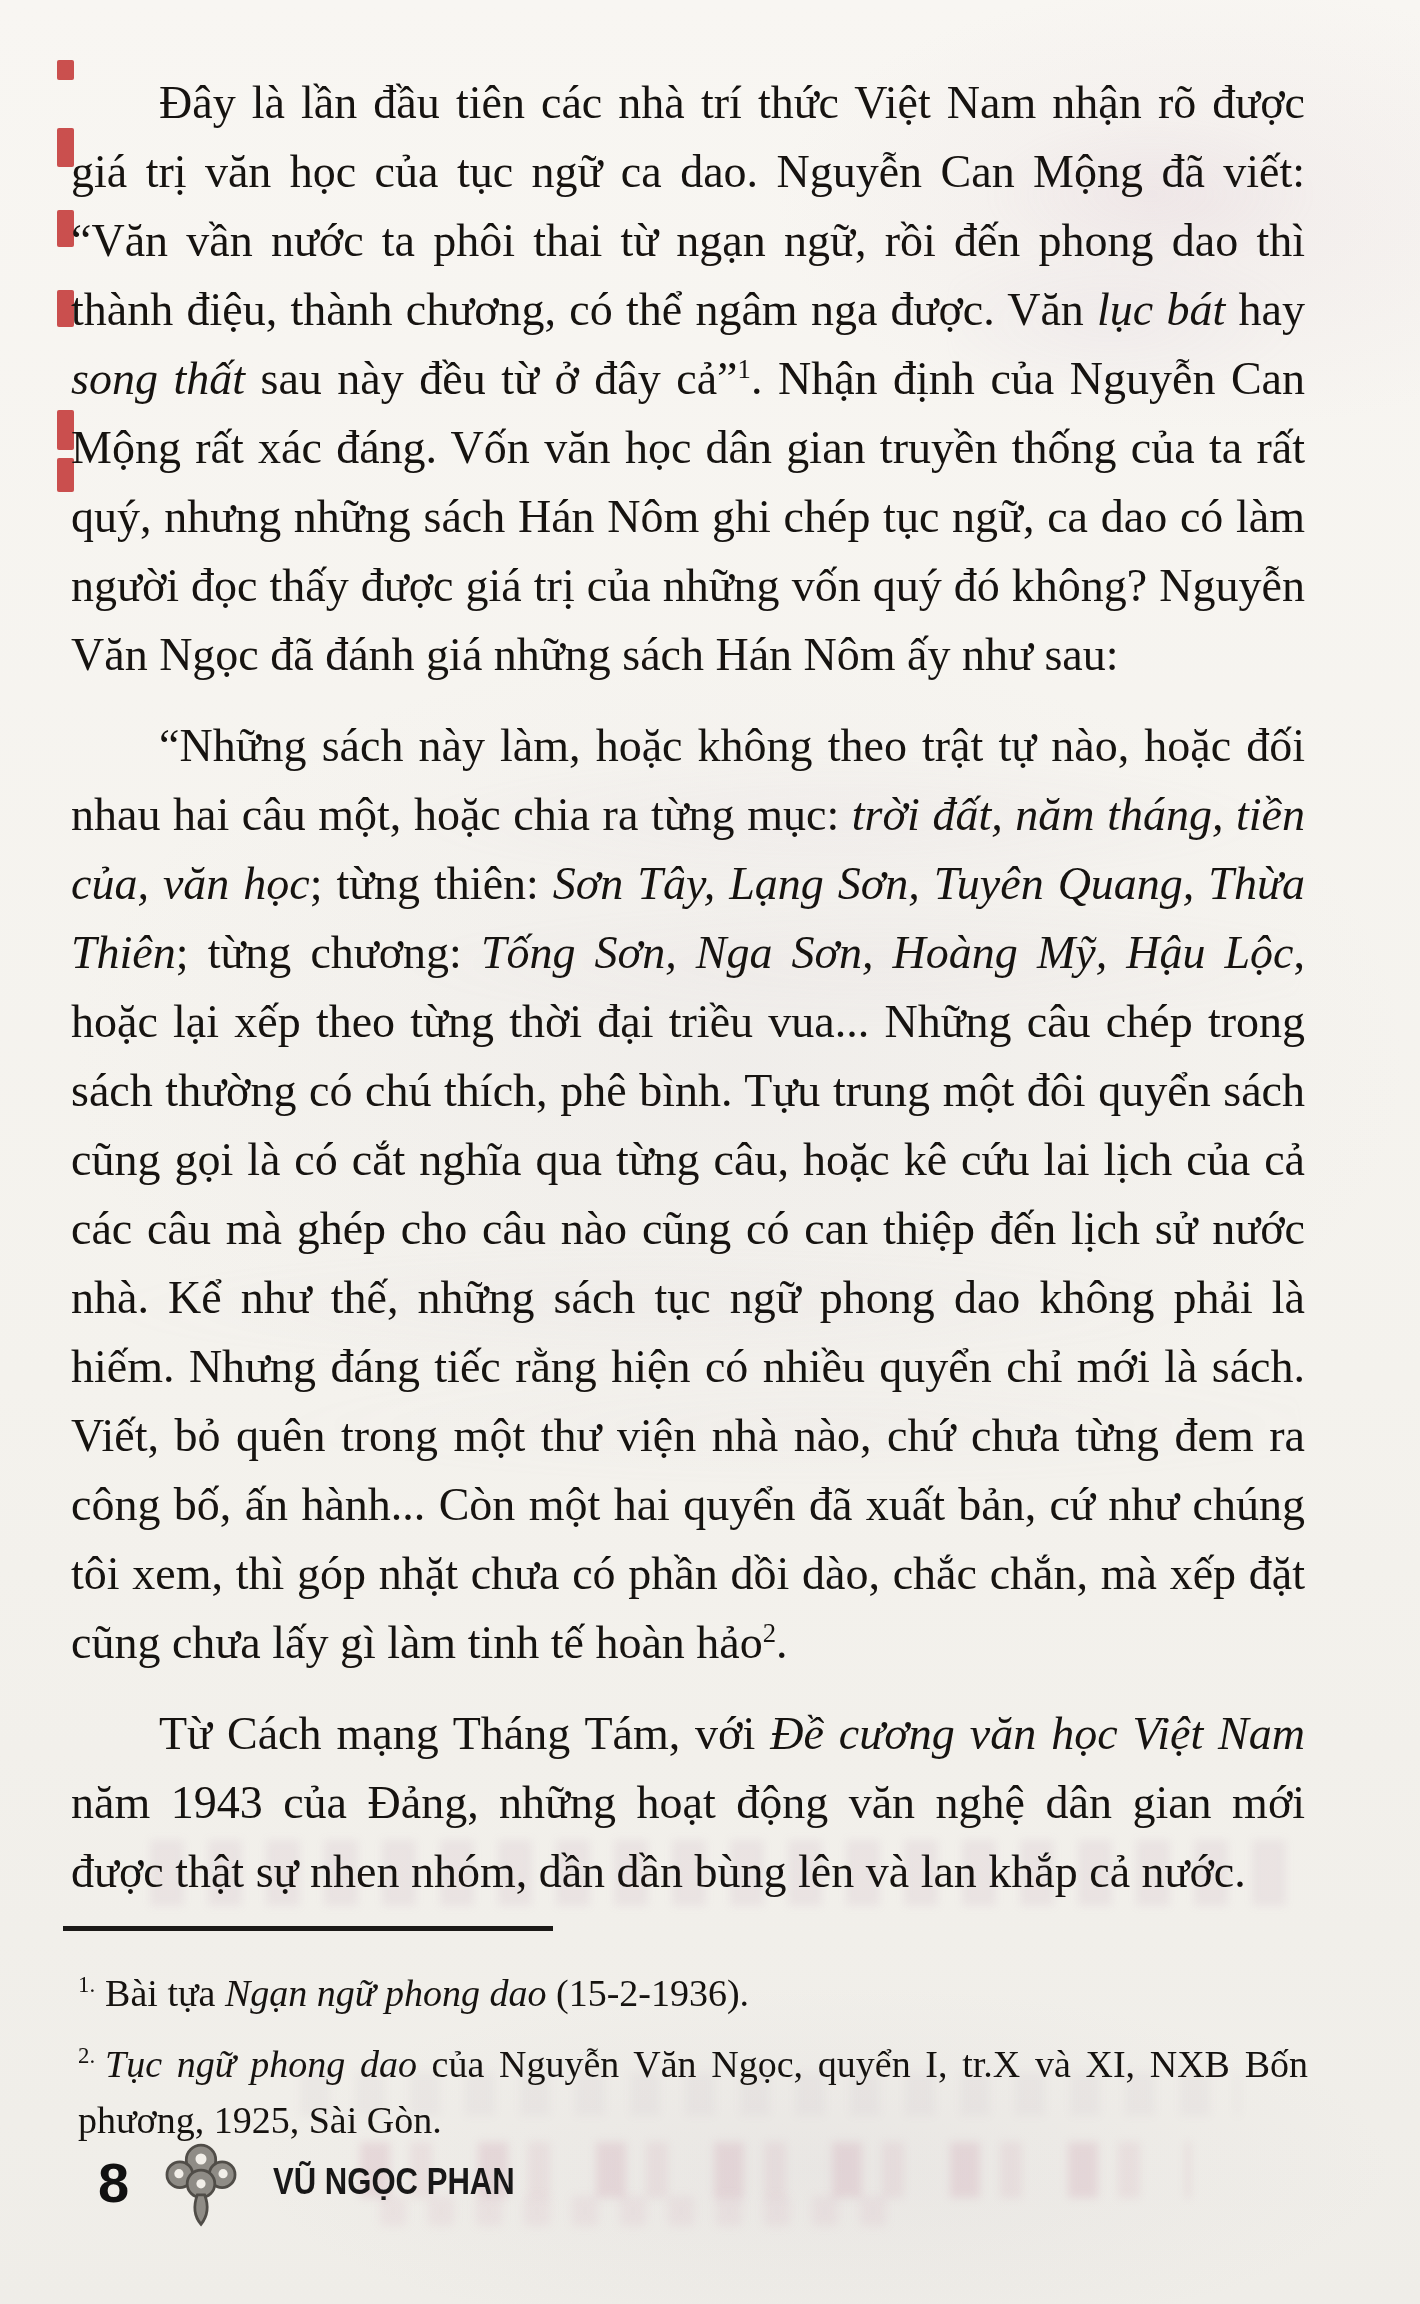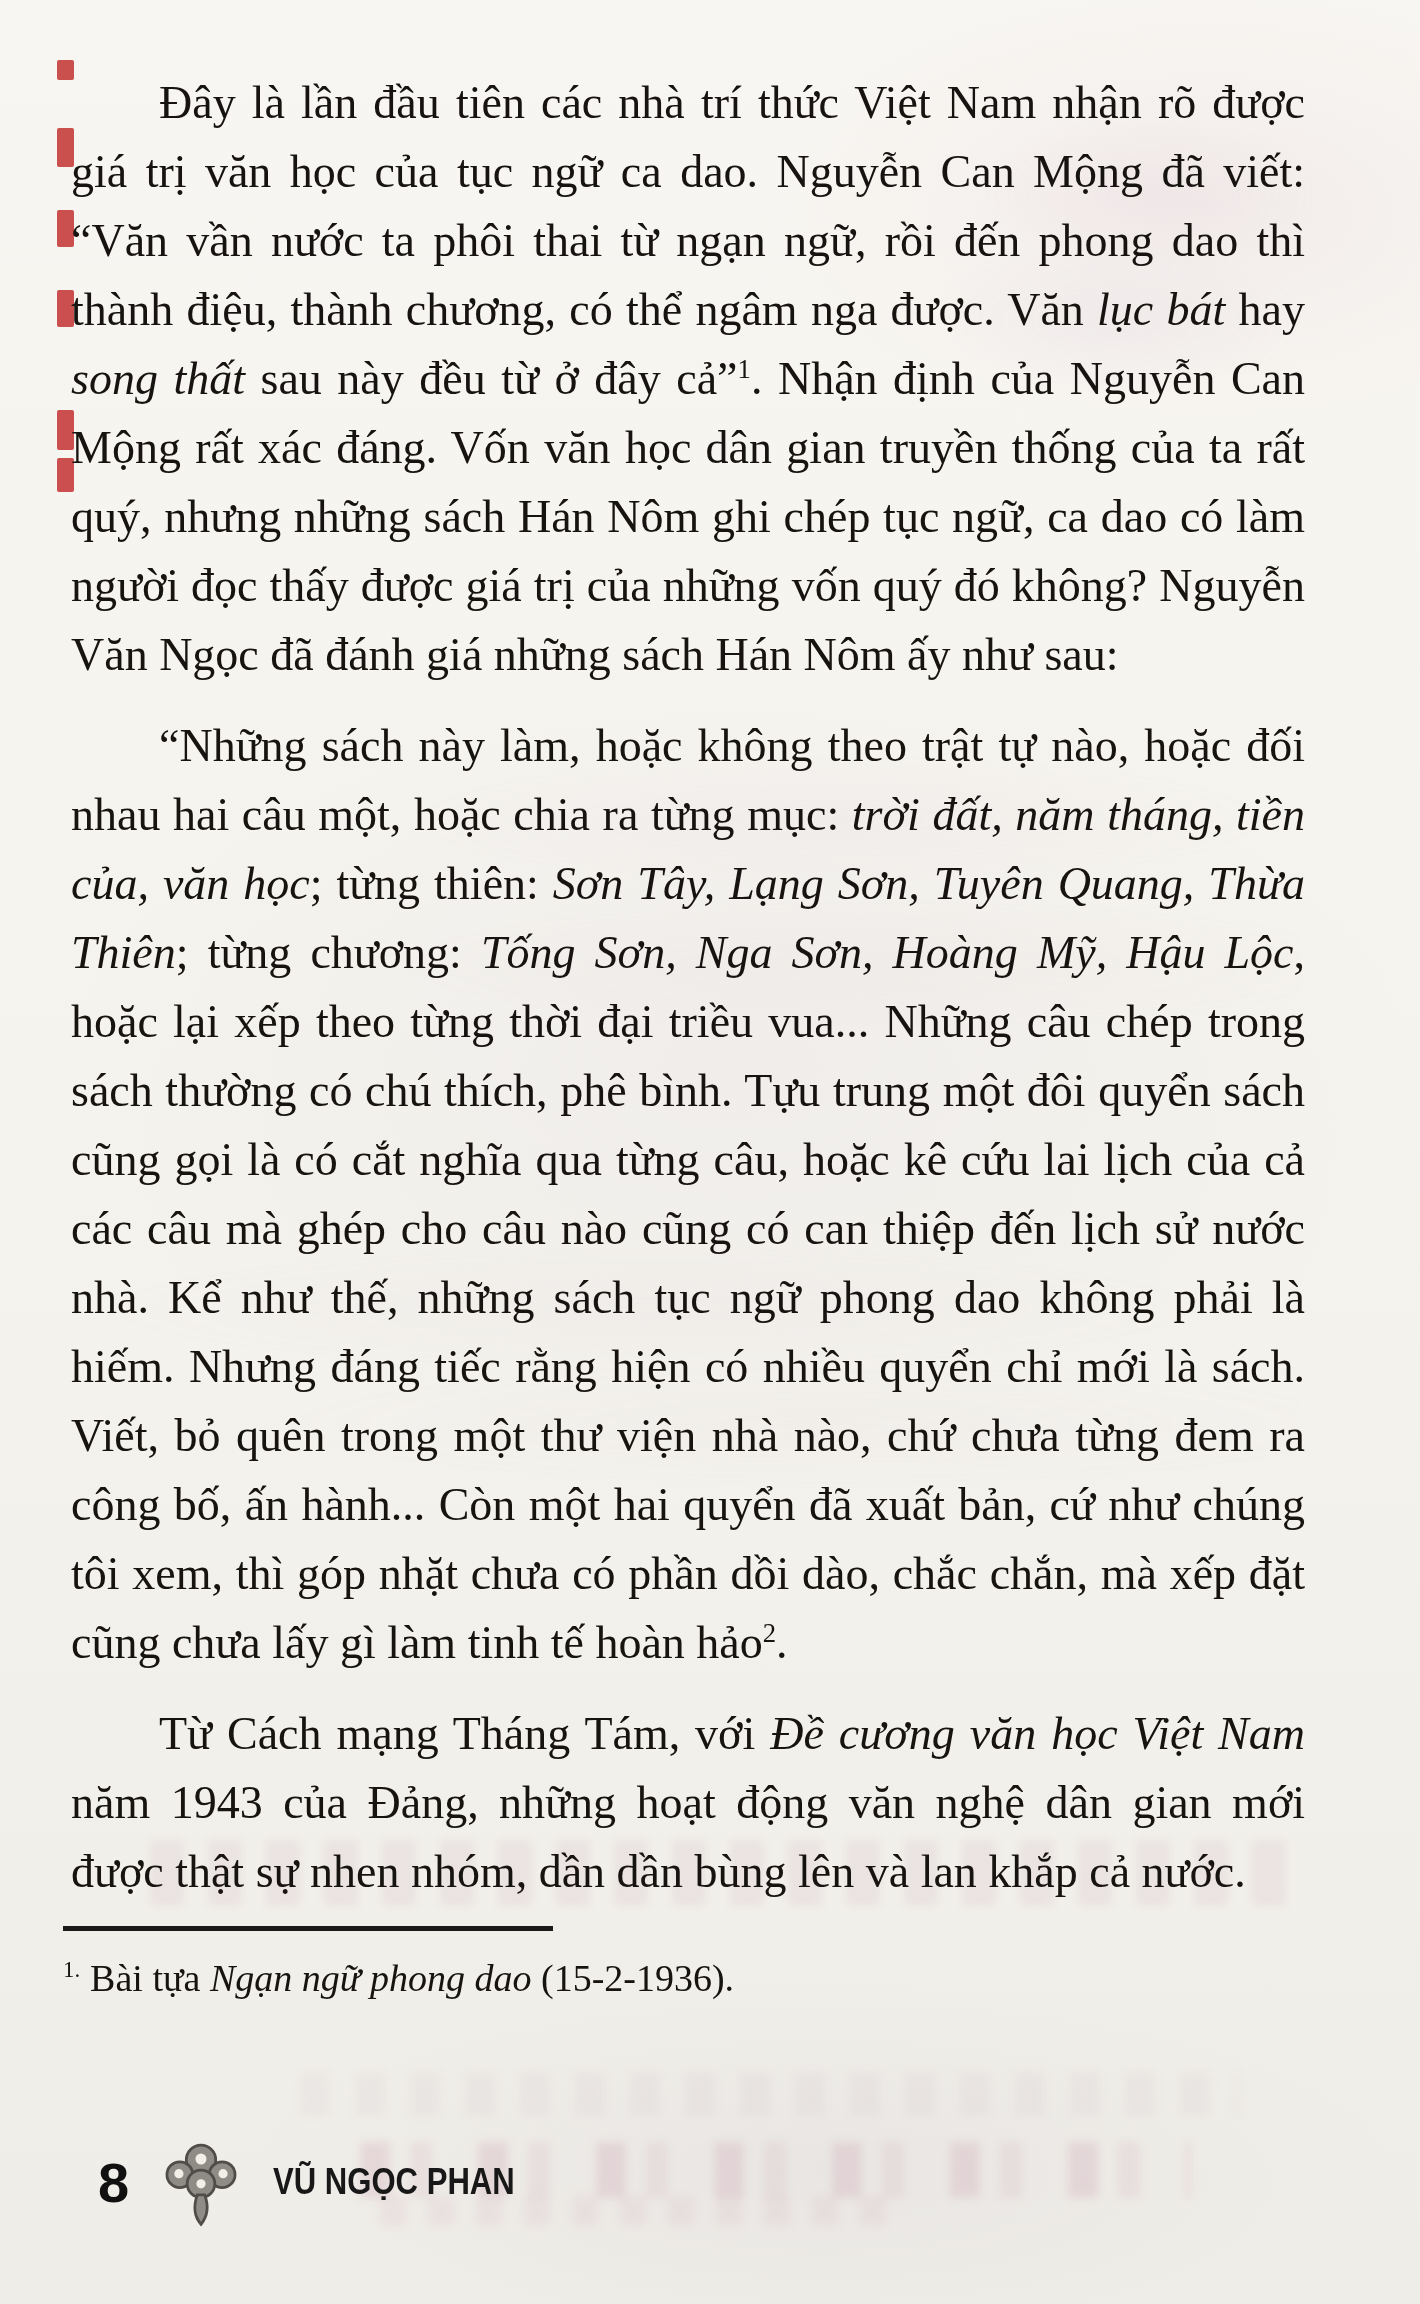--- a/index.html
+++ b/index.html
@@ -21,21 +21,21 @@
   }
   .para{margin:8px;text-indent:88px;}
   .para + .para{margin-top:22px;}
   .it{font-style:italic;}
   sup.ref{font-size:.58em;vertical-align:super;line-height:0;}
   .fn-rule{position:absolute;left:63px;top:1926px;width:490px;height:5px;background:#1c1a18;}
   .footnotes{
     position:absolute;left:63px;top:1950px;width:1260px;
     font-size:38px;line-height:56px;text-align:justify;
   }
-  .footnote{margin:0;}
+  .footnote{margin:15px;}
   .footnote + .footnote{margin-top:6px;}
   .fn-marker{font-size:.6em;vertical-align:super;line-height:0;margin-right:10px;}
   .footer{
     position:absolute;left:98px;top:2136px;height:92px;
     display:flex;align-items:center;gap:22px;
   }
   .page-num{font-family:"Liberation Sans",sans-serif;font-weight:bold;font-size:56px;color:#111;}
   .author{
     font-family:"Liberation Sans",sans-serif;font-weight:bold;font-size:37px;color:#181818;
     letter-spacing:0px;white-space:nowrap;transform:scaleX(.84);transform-origin:left center;
@@ -85,20 +85,21 @@
   <div class="body-text">
     <p class="para"><span>Đây là lần đầu tiên các nhà trí thức Việt Nam nhận rõ được giá trị văn học của tục ngữ ca dao. Nguyễn Can Mộng đã viết: “Văn vần nước ta phôi thai từ ngạn ngữ, rồi đến phong dao thì thành điệu, thành chương, có thể ngâm nga được. Văn </span><span class="it">lục bát</span><span> hay </span><span class="it">song thất</span><span> sau này đều từ ở đây cả”</span><sup class="ref">1</sup><span>. Nhận định của Nguyễn Can Mộng rất xác đáng. Vốn văn học dân gian truyền thống của ta rất quý, nhưng những sách Hán Nôm ghi chép tục ngữ, ca dao có làm người đọc thấy được giá trị của những vốn quý đó không? Nguyễn Văn Ngọc đã đánh giá những sách Hán Nôm ấy như sau:</span></p>
     <p class="para"><span>“Những sách này làm, hoặc không theo trật tự nào, hoặc đối nhau hai câu một, hoặc chia ra từng mục: </span><span class="it">trời đất, năm tháng, tiền của, văn học</span><span>; từng thiên: </span><span class="it">Sơn Tây, Lạng Sơn, Tuyên Quang, Thừa Thiên</span><span>; từng chương: </span><span class="it">Tống Sơn, Nga Sơn, Hoàng Mỹ, Hậu Lộc</span><span>, hoặc lại xếp theo từng thời đại triều vua... Những câu chép trong sách thường có chú thích, phê bình. Tựu trung một đôi quyển sách cũng gọi là có cắt nghĩa qua từng câu, hoặc kê cứu lai lịch của cả các câu mà ghép cho câu nào cũng có can thiệp đến lịch sử nước nhà. Kể như thế, những sách tục ngữ phong dao không phải là hiếm. Nhưng đáng tiếc rằng hiện có nhiều quyển chỉ mới là sách. Viết, bỏ quên trong một thư viện nhà nào, chứ chưa từng đem ra công bố, ấn hành... Còn một hai quyển đã xuất bản, cứ như chúng tôi xem, thì góp nhặt chưa có phần dồi dào, chắc chắn, mà xếp đặt cũng chưa lấy gì làm tinh tế hoàn hảo</span><sup class="ref">2</sup><span>.</span></p>
     <p class="para"><span>Từ Cách mạng Tháng Tám, với </span><span class="it">Đề cương văn học Việt Nam</span><span> năm 1943 của Đảng, những hoạt động văn nghệ dân gian mới được thật sự nhen nhóm, dần dần bùng lên và lan khắp cả nước.</span></p>
   </div>
 
   <div class="fn-rule"></div>
 
   <div class="footnotes">
     <p class="footnote"><sup class="fn-marker">1.</sup><span>Bài tựa </span><span class="it">Ngạn ngữ phong dao</span><span> (15-2-1936).</span></p>
+    <p class="footnote"><sup class="fn-marker">2.</sup><span class="it">Tục ngữ phong dao</span><span> của Nguyễn Văn Ngọc, quyển I, tr.X và XI, NXB Bốn phương, 1925, Sài Gòn.</span></p>
   </div>
 
   <div class="footer">
     <span class="page-num">8</span>
     <span class="ornament">
       <svg viewBox="0 0 100 100" width="100" height="92" aria-hidden="true">
         <g fill="#8f8c86" stroke="#504d48" stroke-width="3">
           <circle cx="50" cy="26" r="16"></circle>
           <circle cx="27" cy="42" r="14"></circle>
           <circle cx="73" cy="42" r="14"></circle>

